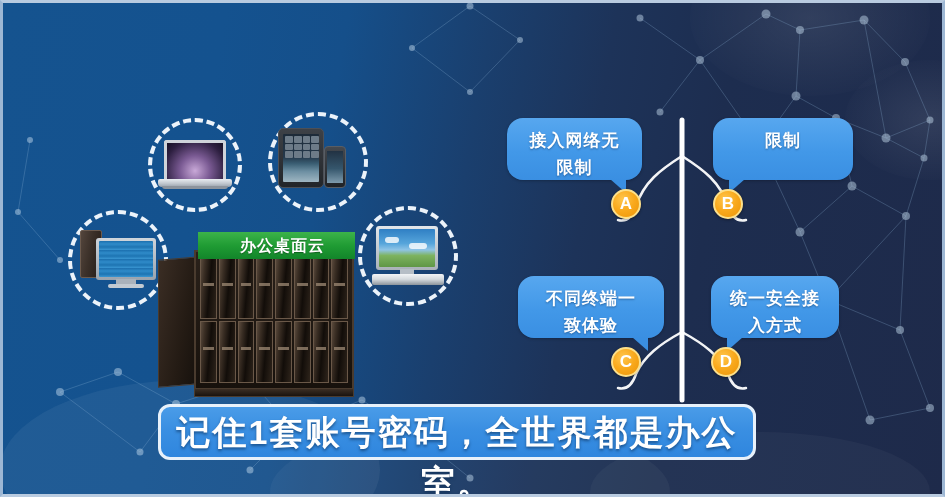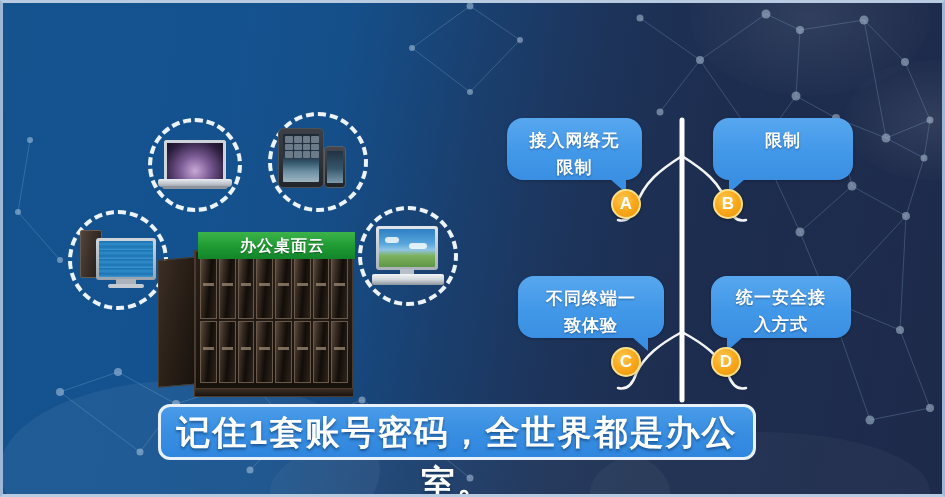--- a/index.html
+++ b/index.html
@@ -557,21 +557,21 @@
   </div>
   <div class="badge" style="left:713px; top:189px;">B</div>
 
   <div class="callout" style="left:518px; top:276px; width:146px; height:62px;">
     <div>不同终端一</div>
     <div>致体验</div>
     <span class="tail tail-dr"></span>
   </div>
   <div class="badge" style="left:611px; top:347px;">C</div>
 
-  <div class="callout" style="left:711px; top:276px; width:140px; height:62px;font-family:Liberation Mono, monospace;">
+  <div class="callout" style="left:711px; top:276px; width:128px; height:62px;">
     <div>统一安全接</div>
     <div>入方式</div>
     <span class="tail tail-dl"></span>
   </div>
   <div class="badge" style="left:711px; top:347px;">D</div>
 
   <div id="banner">记住1套账号密码，全世界都是办公室。</div>
 
   <div id="frame"></div>
 </div>

